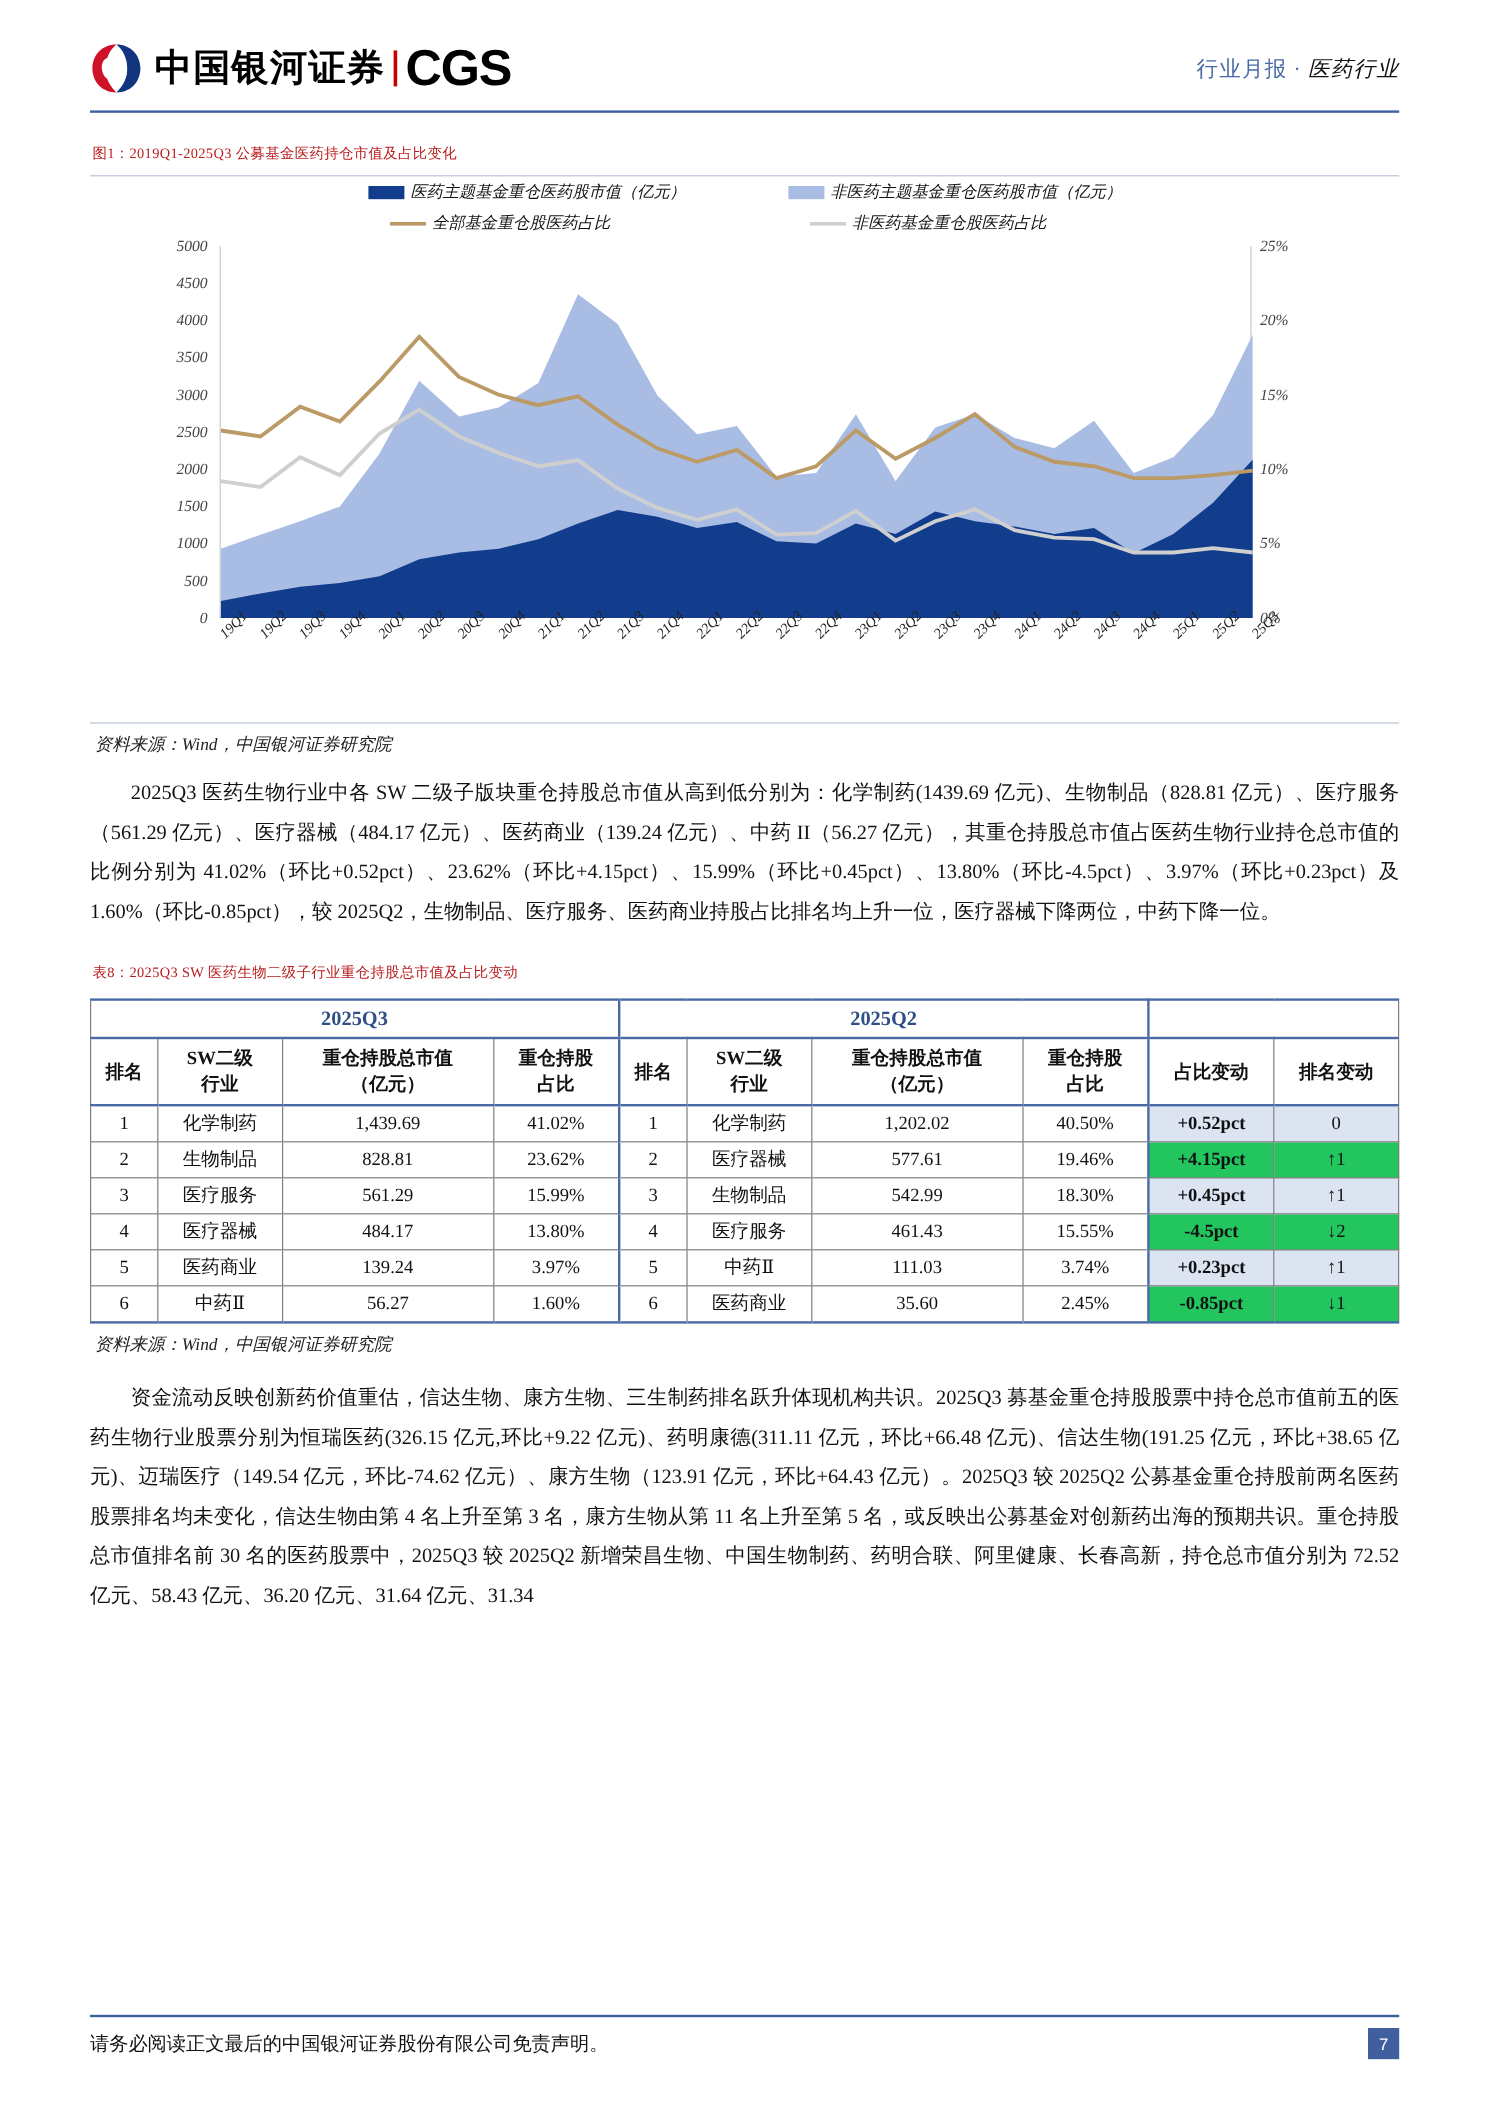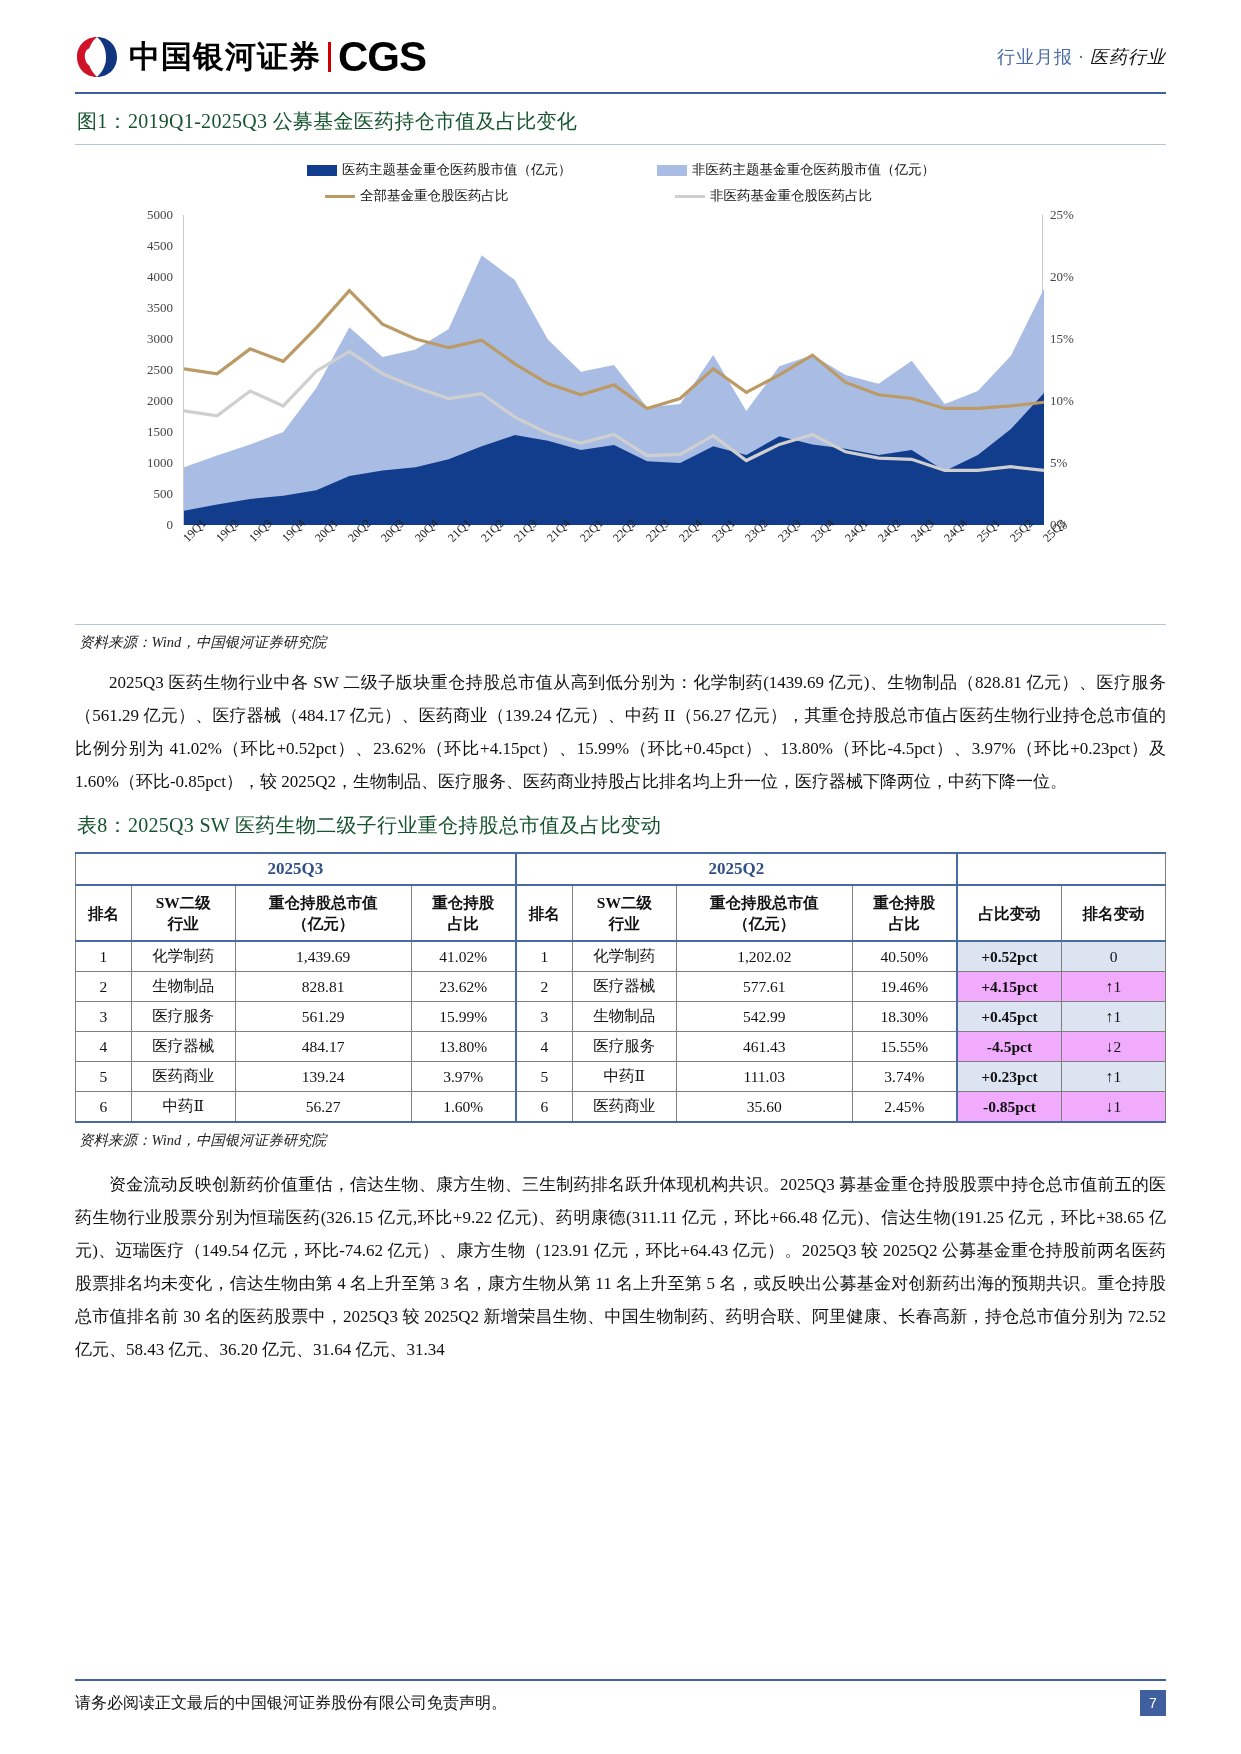--- a/index.html
+++ b/index.html
@@ -33,28 +33,28 @@
   .hdr-right { font-size:18px; letter-spacing:1px; }
   .hdr-right .blue { color:#4a6aa5; }
   .hdr-right .dot { color:#4a6aa5; margin:0 5px; }
   .hdr-right .dark { color:#111;font-style:italic; }
 
   .rule { height:2px; background:#3f5f9e; width:1091px; margin:0 auto; }
   .rule-thin { height:1px; background:#b9c4d8; width:1091px; margin:0 auto; }
 
   
   .fig-title {
-    color:#14532d; font-size:20px; padding:14px 0 9px 2px; letter-spacing:0.3px;
+    color:#b91c1c; font-size:12px; padding:26px 0 9px 2px; letter-spacing:0.3px;
   }
   .source {
     font-size:14.5px; font-style:italic; color:#222; padding:8px 0 0 4px;
   }
 
   
-  .chart-box { position:relative; width:1091px; height:455px; margin:12px auto; }
+  .chart-box { position:relative; width:1091px; height:455px; margin:0 auto;font-style:italic; }
   .legend { position:absolute; left:0; top:4px; width:100%; font-size:13px; }
   .legend-row { display:flex; }
   .legend-row.r1 { padding-left:232px; }
   .legend-row.r2 { padding-left:250px; padding-top:8px;text-align:right; }
   .lg-item { display:flex; align-items:center; }
   .lg-item.wide { width:350px; }
   .lg-swatch { width:30px; height:11px; margin-right:5px; display:inline-block; }
   .lg-line { width:30px; height:3px; margin-right:5px; display:inline-block; }
   .lg-label { font-size:13.5px; color:#111; white-space:nowrap; }
 
@@ -94,21 +94,21 @@
     font-size:15.5px; color:#111;
   }
   table.t8 td, table.t8 th { border:1px solid #7f7f7f; text-align:center; padding:4px 2px; }
   table.t8 .topline td { border-top:2.5px solid #4a6aa5; border-bottom:2.5px solid #4a6aa5; }
   table.t8 .grp { color:#2f4f86; font-weight:bold; font-size:17px; padding:5px 0; }
   table.t8 .hdr td { font-weight:bold; border-bottom:2.5px solid #4a6aa5; line-height:21px; padding:6px 2px; }
   table.t8 .vsep { border-left:2.5px solid #4a6aa5 !important; }
   table.t8 .vsepr { border-right:2.5px solid #4a6aa5 !important; }
   table.t8 td.chg { font-weight:bold; }
   table.t8 tr.r-odd td.chg, table.t8 tr.r-odd td.rk { background:#dce4f2; }
-  table.t8 tr.r-even td.chg, table.t8 tr.r-even td.rk { background:#f0abfc; }
+  table.t8 tr.r-even td.chg, table.t8 tr.r-even td.rk { background:#22c55e; }
   table.t8 .lastrow td { border-bottom:2.5px solid #4a6aa5; }
 
   
   .footer {
     position:absolute; left:75px; bottom:38px; width:1091px;
   }
   .footer-rule { height:2px; background:#3f5f9e; width:100%; }
   .footer-inner { display:flex; align-items:center; justify-content:space-between; padding-top:9px; }
   .footer-text { font-size:16px; color:#111; }
   .pagenum {

